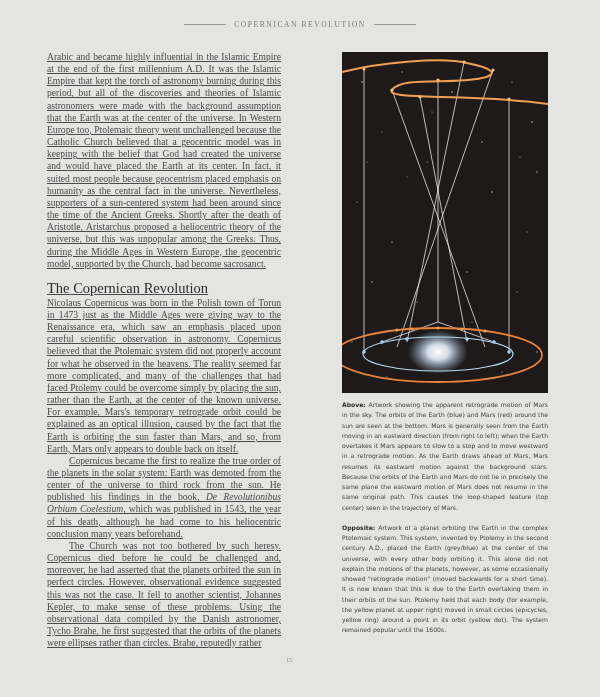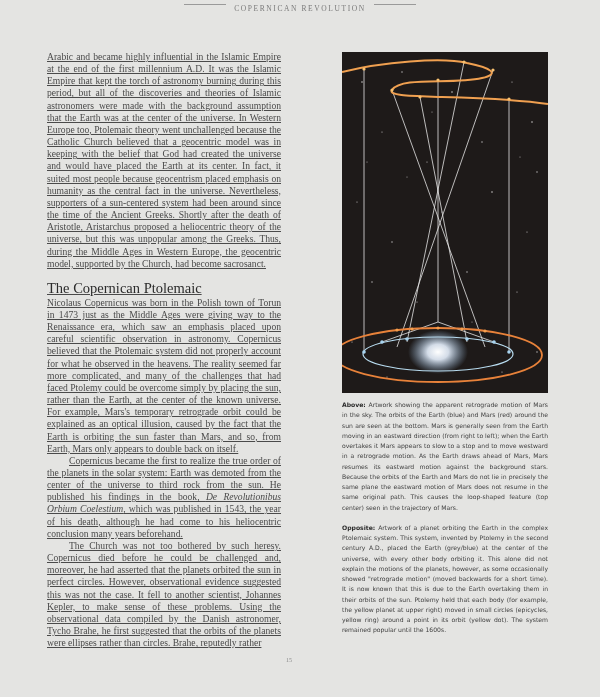--- a/index.html
+++ b/index.html
@@ -4,22 +4,22 @@
 <style>
   html, body { margin: 0; padding: 0; }
   body {
     width: 600px; height: 697px; overflow: hidden;
     background: #e4e4e2;
     position: relative;
     font-family: "Liberation Serif", "DejaVu Serif", serif;
     color: #3a3a3a;
   }
   .running-head {
-    position: absolute; top: 4px; left: 0; width: 600px;
-    display: flex; justify-content: center; align-items: flex-start; gap: 8px;
+    position: absolute; top: 20px; left: 0; width: 600px;
+    display: flex; justify-content: center; align-items: center; gap: 8px;
   }
   .running-head .rule { width: 42px; height: 1px; background: #9a9a9a; }
   .running-head .label {
     font-size: 7.5px; letter-spacing: 1.6px; color: #7a7a7a;
     text-transform: uppercase;
   }
   .left-col {
     position: absolute; left: 47px; top: 51px; width: 234px;
     font-size: 9.6px; line-height: 12.15px; text-align: justify;
     color: #4a4a4a;
@@ -53,21 +53,21 @@
 <body>
 
 <div class="running-head">
   <span class="rule"></span>
   <span class="label">Copernican Revolution</span>
   <span class="rule"></span>
 </div>
 
 <div class="left-col">
   <p>Arabic and became highly influential in the Islamic Empire at the end of the first millennium A.D. It was the Islamic Empire that kept the torch of astronomy burning during this period, but all of the discoveries and theories of Islamic astronomers were made with the background assumption that the Earth was at the center of the universe. In Western Europe too, Ptolemaic theory went unchallenged because the Catholic Church believed that a geocentric model was in keeping with the belief that God had created the universe and would have placed the Earth at its center. In fact, it suited most people because geocentrism placed emphasis on humanity as the central fact in the universe. Nevertheless, supporters of a sun-centered system had been around since the time of the Ancient Greeks. Shortly after the death of Aristotle, Aristarchus proposed a heliocentric theory of the universe, but this was unpopular among the Greeks. Thus, during the Middle Ages in Western Europe, the geocentric model, supported by the Church, had become sacrosanct.</p>
-  <h2>The Copernican Ptolemaic</h2>
+  <h2>The Copernican Revolution</h2>
   <p>Nicolaus Copernicus was born in the Polish town of Torun in 1473 just as the Middle Ages were giving way to the Renaissance era, which saw an emphasis placed upon careful scientific observation in astronomy. Copernicus believed that the Ptolemaic system did not properly account for what he observed in the heavens. The reality seemed far more complicated, and many of the challenges that had faced Ptolemy could be overcome simply by placing the sun, rather than the Earth, at the center of the known universe. For example, Mars's temporary retrograde orbit could be explained as an optical illusion, caused by the fact that the Earth is orbiting the sun faster than Mars, and so, from Earth, Mars only appears to double back on itself.</p>
   <p class="indent"><span>Copernicus became the first to realize the true order of the planets in the solar system: Earth was demoted from the center of the universe to third rock from the sun. He published his findings in the book, </span><em>De Revolutionibus Orbium Coelestium</em><span>, which was published in 1543, the year of his death, although he had come to his heliocentric conclusion many years beforehand.</span></p>
   <p class="indent">The Church was not too bothered by such heresy. Copernicus died before he could be challenged and, moreover, he had asserted that the planets orbited the sun in perfect circles. However, observational evidence suggested this was not the case. It fell to another scientist, Johannes Kepler, to make sense of these problems. Using the observational data compiled by the Danish astronomer, Tycho Brahe, he first suggested that the orbits of the planets were ellipses rather than circles. Brahe, reputedly rather</p>
 </div>
 
 <div class="figure">
   <svg width="206" height="341" viewBox="0 0 206 341">
     <defs>
       <radialGradient id="sunglow" cx="50%" cy="50%" r="50%">
         <stop offset="0%" stop-color="#ffffff" stop-opacity="1"></stop>

